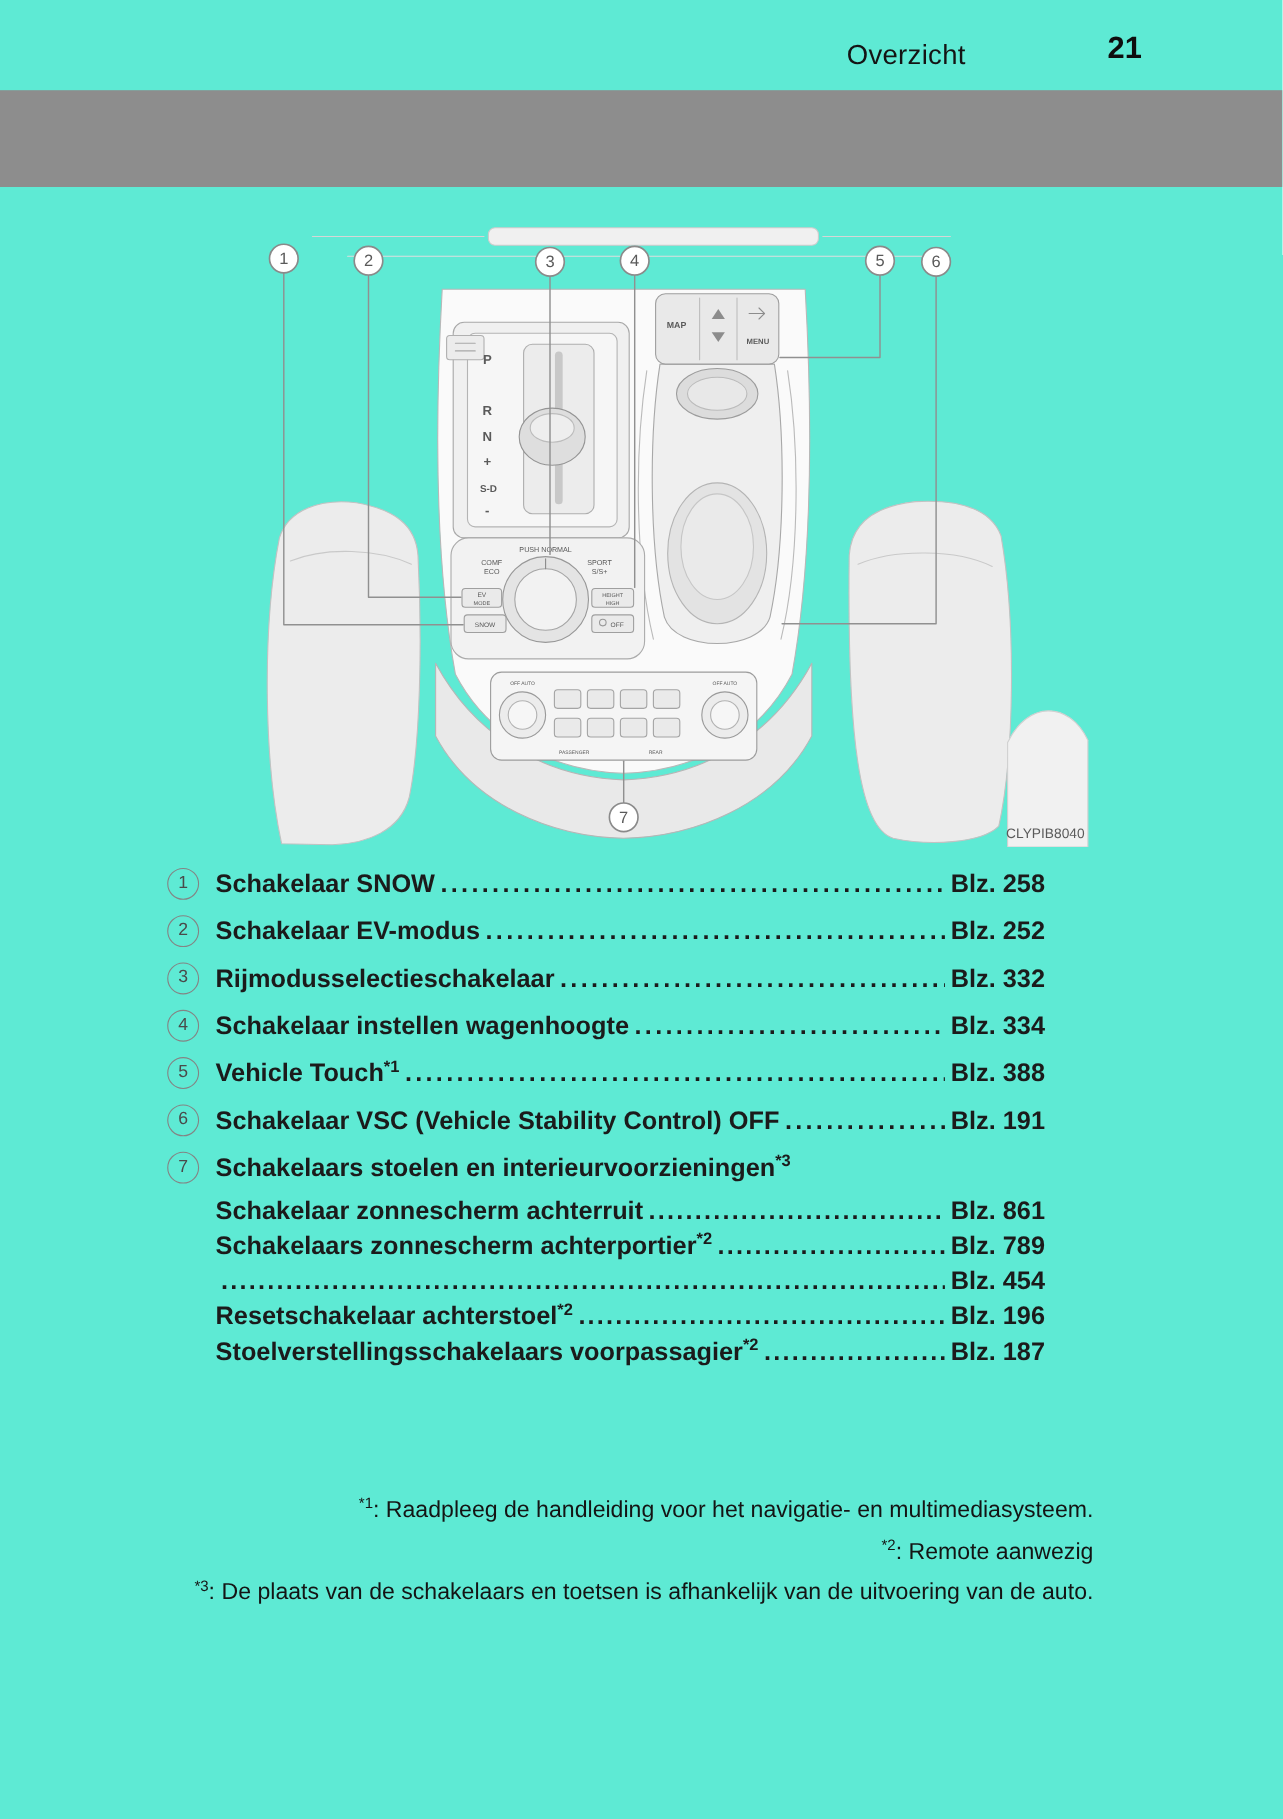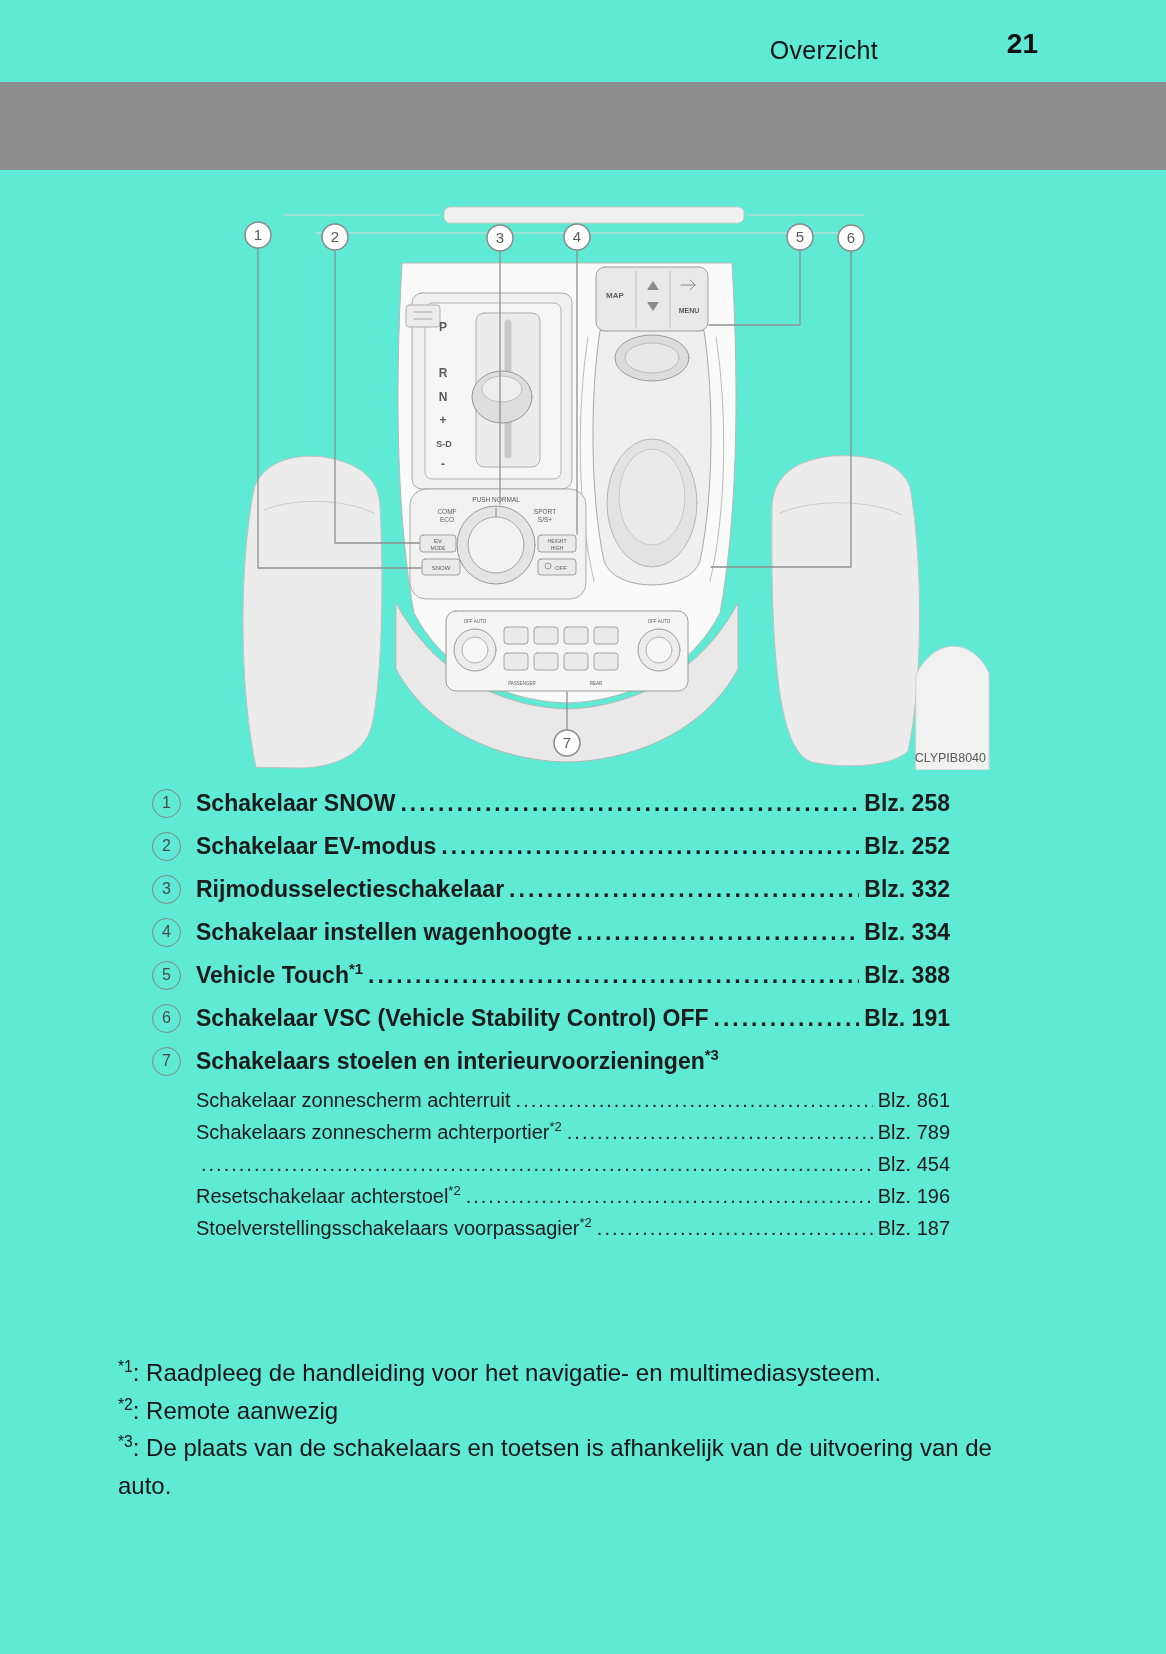--- a/index.html
+++ b/index.html
@@ -17,24 +17,24 @@
   .item-row { display:flex; align-items:center; margin-bottom:9px; font-size:23px; font-weight:700; line-height:34px; }
   .badge { flex:0 0 auto; width:29px; height:29px; border:1.5px solid #848484; border-radius:50%;
            display:flex; align-items:center; justify-content:center; font-size:16px; font-weight:400; color:#4a4a4a; margin-right:15px; }
   .item-label { white-space:nowrap; }
   .leader { flex:1; overflow:hidden; white-space:nowrap; margin:0 5px; letter-spacing:3px; }
   .leader::after { content:"......................................................................................................................................."; }
   .item-page { flex:0 0 auto; white-space:nowrap; }
   sup { font-size:65%; vertical-align:super; line-height:0; }
 
   .sub-list { margin-left:44px; margin-top:2px; }
-  .sub-row { display:flex; align-items:flex-start; margin-bottom:5px; font-size:20px; font-weight:400; line-height:27px; }
+  .sub-row { display:flex; align-items:flex-start; margin-bottom:5px; font-size:23px; font-weight:700; line-height:27px; }
   .sub-row .leader { letter-spacing:2px; }
 
-  .footnotes { position:absolute; left:118px; right:172px; top:1354px; text-align:left; font-size:24px; line-height:37.5px; color:#141414; }
+  .footnotes { position:absolute; left:118px; right:172px; top:1354px; text-align:right; font-size:21px; line-height:37.5px; color:#141414; }
 
   svg text { fill:#5a5a5a; }
 </style>
 </head>
 <body>
 
 <div class="page">
 
   <div class="header-title">Overzicht</div>
   <div class="page-number">21</div>

